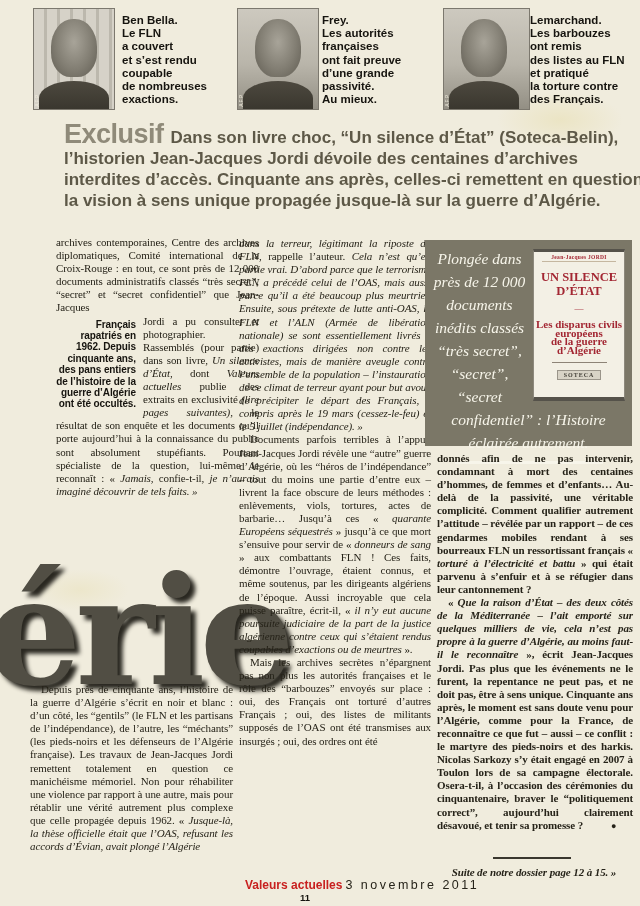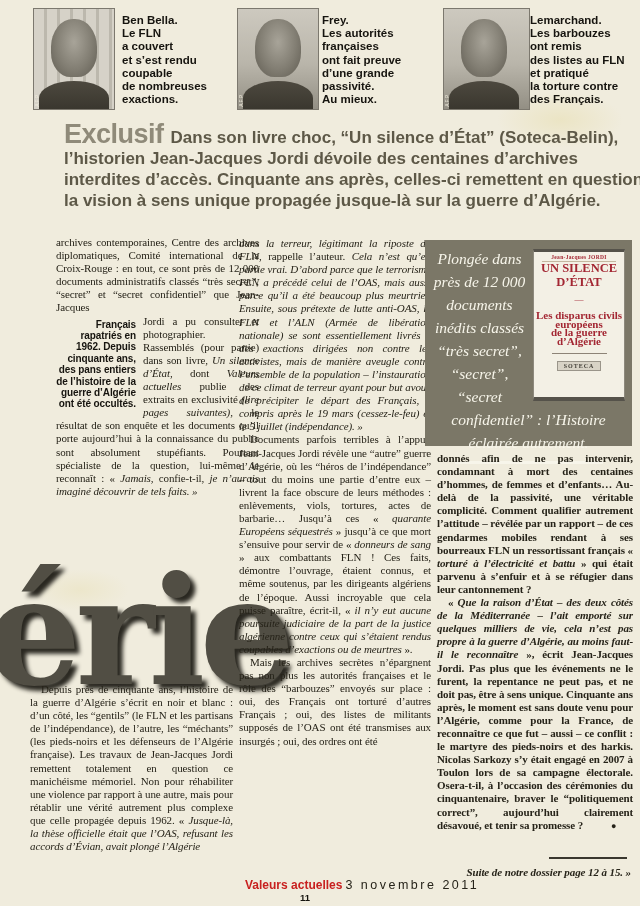--- a/index.html
+++ b/index.html
@@ -62,30 +62,30 @@
   .callout{position:absolute;left:425px;top:240px;width:207px;height:206px;
            background:#7b7767;box-sizing:border-box;padding:7px 7px 5px 7px;}
   .callout-quote{font-style:italic;font-size:15.5px;line-height:23px;color:#f7f5ea;
            text-align:center;}
   .book{float:right;width:92px;height:152px;margin:2px 0 4px 6px;
         background:#f3f0e5;border:1px solid #8d897d;border-top:3px solid #55524a;
         border-bottom:4px solid #55524a;box-sizing:border-box;
         font-family:"Liberation Serif",serif;text-align:center;color:#a32733;}
   .bc-author{font-size:5.5px;font-weight:bold;letter-spacing:.3px;
              border-bottom:1px solid #c5b7a0;margin:2px 8px 0 8px;padding-bottom:1px;}
-  .bc-title{font-size:12.5px;line-height:13.5px;font-weight:bold;white-space:pre-line;}
+  .bc-title{font-size:12.5px;line-height:13.5px;font-weight:bold;white-space:pre-line;margin-top:9px;}
   .bc-dash{font-size:9px;margin-top:5px;}
   .bc-subtitle{font-size:11px;line-height:8.5px;font-weight:bold;white-space:pre-line;margin-top:7px;}
   .bc-rule{width:55px;height:1px;background:#8d8477;margin:8px auto 0 auto;}
   .bc-logo{margin:7px auto 0 auto;width:42px;border:1px solid #9a958a;background:#d8d3c6;
            font-size:6px;font-weight:bold;letter-spacing:1px;color:#403d35;padding:1px 0;}
   .callout-rule{clear:both;width:148px;height:3px;background:#f7f5ea;margin:7px auto 0 auto;}
 
   
-  .continuation{margin-top:16px;text-align:right;}
+  .continuation{margin-top:16px;text-align:center;}
   .cont-rule{display:inline-block;width:78px;height:2px;background:#3a372e;margin-right:6px;}
   .cont-text{display:block;font-style:italic;font-size:11px;color:#262319;margin-top:4px;padding-right:2px;}
   .end-mark{padding-left:28px;font-size:9px;}
   .footer{position:absolute;left:0;top:878px;width:640px;text-align:center;
           font-size:12px;color:#262319;}
   .footer-line{position:absolute;left:245px;top:0;white-space:nowrap;}
   .mag-name{font-family:"Liberation Sans",sans-serif;font-weight:bold;color:#c8201f;font-size:12px;}
   .footer-date{font-family:Liberation Sans, sans-serif;letter-spacing:2.5px;font-size:12.5px;text-align:center;}
   .page-number{position:absolute;left:290px;top:14px;width:30px;text-align:center;
           font-family:"Liberation Sans",sans-serif;font-weight:bold;font-size:9.5px;color:#16140f;}

